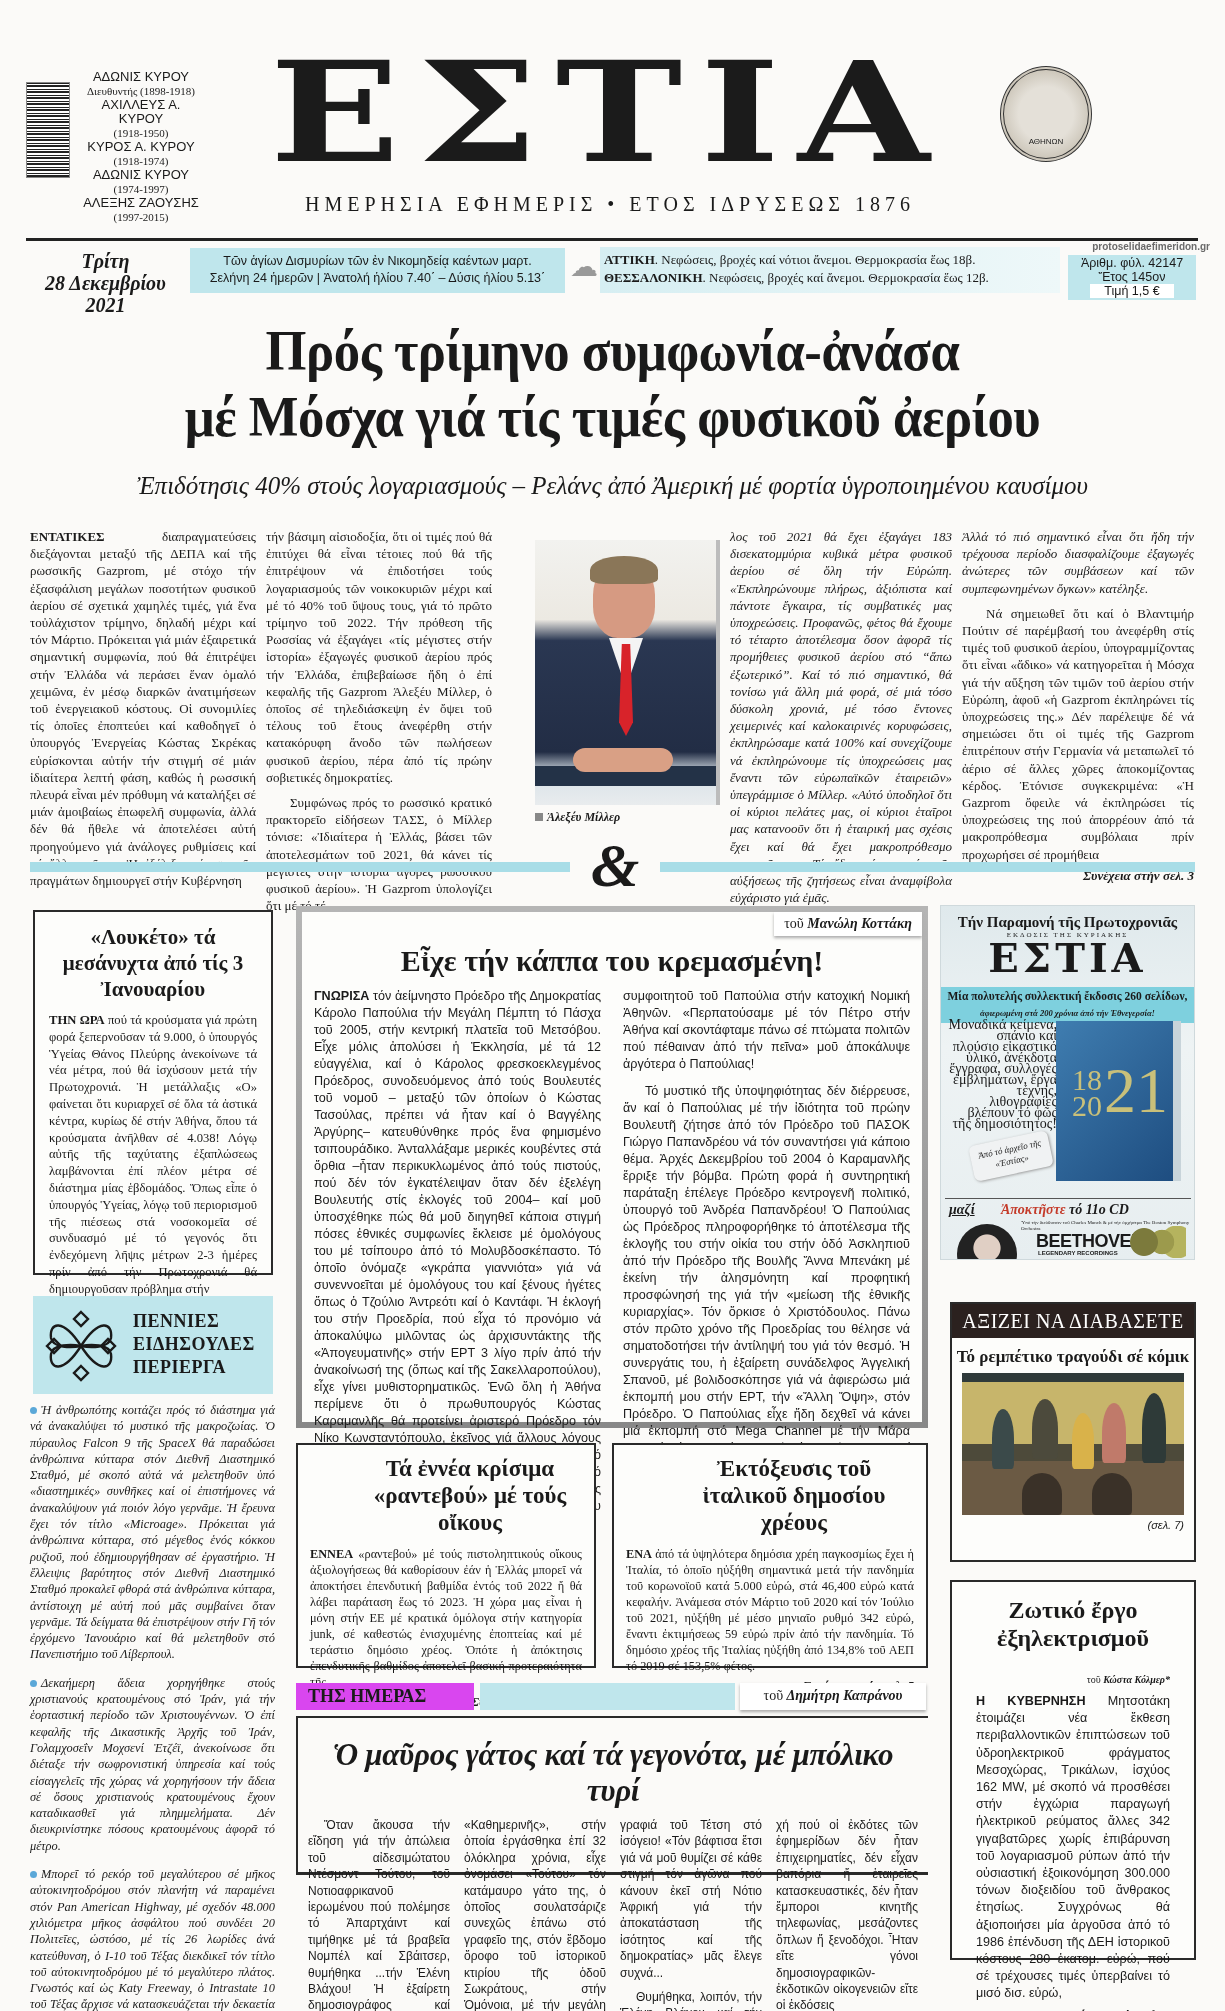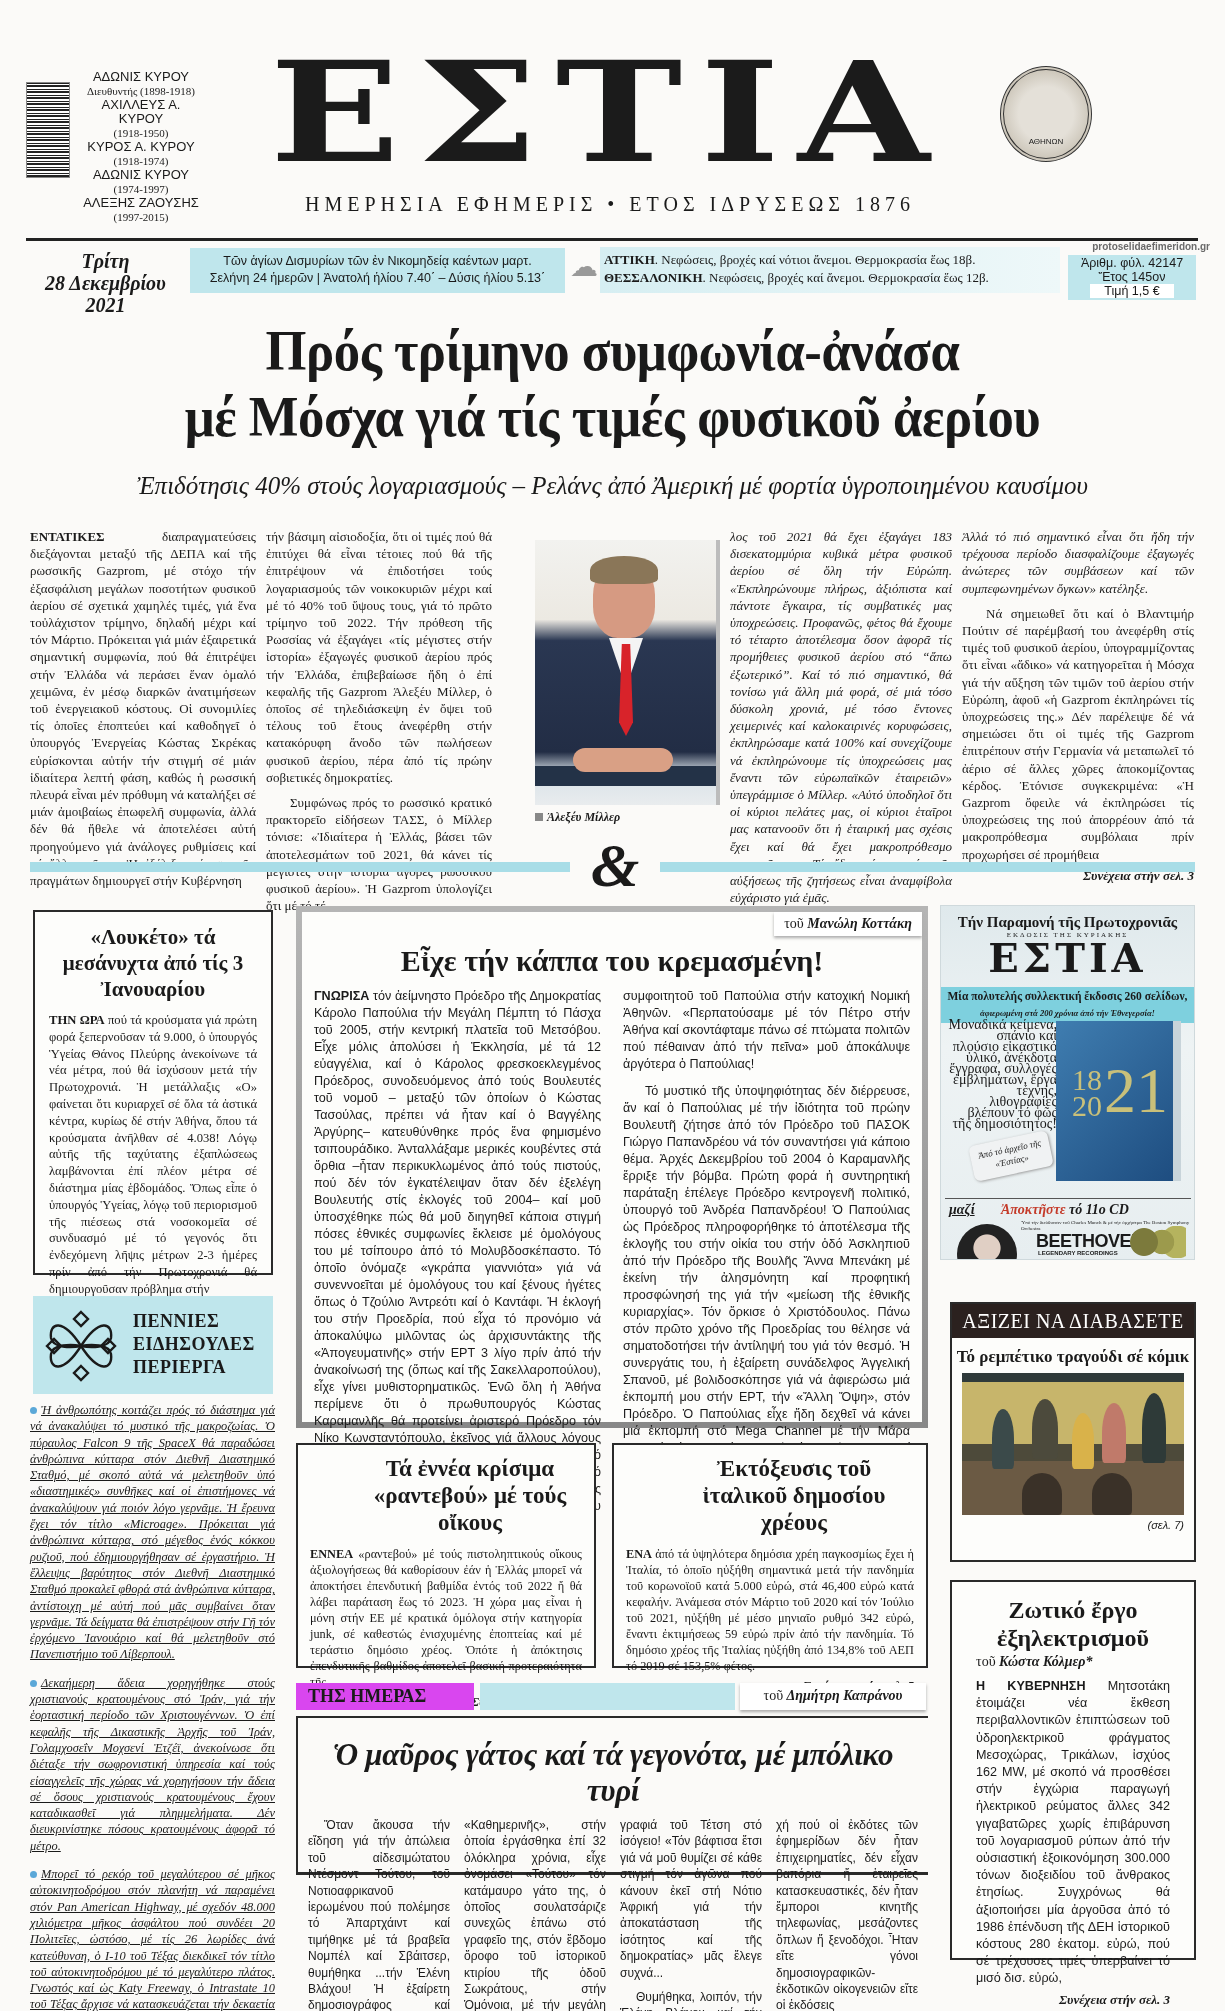--- a/index.html
+++ b/index.html
@@ -92,29 +92,29 @@
   .axizei { left: 950px; top: 1302px; width: 246px; height: 260px; }
   .axizei .hd { background: #2b211f; color: #fff; text-align: center; font-size: 20px; line-height: 34px; letter-spacing: 0.5px; }
   .axizei .box-title { font-size: 17px; line-height: 21px; margin: 8px 0 6px; }
   .axizei .comic { margin: 0 10px; height: 142px; background:
     linear-gradient(180deg, #2f3a3a 0 6%, #c7b56b 6% 50%, #4d4a3a 50% 62%, #6b5a44 62% 100%); position: relative; overflow: hidden; }
   .axizei .comic i { position: absolute; border-radius: 50% 50% 10% 10%; }
   .axizei .pg { text-align: right; font-family: "Liberation Sans", sans-serif; font-style: italic; font-size: 11px; margin: 4px 10px; }
 
   .kolmer { left: 950px; top: 1580px; width: 246px; height: 380px; padding: 14px 24px; }
   .kolmer .box-title { font-size: 24px; line-height: 28px; }
-  .kolmer .by { text-align: left; font-size: 14px; margin: 2px 0 8px; }
+  .kolmer .by { text-align: right; font-size: 10px; margin: 22px 0 8px; }
   .kolmer .by i { font-weight: bold; }
   .kolmer .txt { font-family: "Liberation Sans", sans-serif; font-size: 12.6px; line-height: 17.2px; }
 
   .pennies { left: 33px; top: 1296px; width: 240px; height: 98px; background: #bfe6ec; }
   .pennies .flower { position: absolute; left: 10px; top: 12px; width: 76px; height: 76px; }
   .pennies .lbl { position: absolute; left: 100px; top: 14px; font-weight: bold; font-size: 18px; line-height: 23px; letter-spacing: 0.5px; }
   .pen-text { left: 30px; top: 1402px; width: 245px; font-style: italic; font-size: 12.4px; line-height: 16.3px; }
-  .pen-text p { margin-bottom: 12px; text-decoration: underline; }
+  .pen-text p { margin-bottom: 12px; }
   .pen-text .dot { display: inline-block; width: 7px; height: 7px; border-radius: 50%; background: #5ba8d8; margin-right: 4px; }
 
   .nine { left: 296px; top: 1443px; width: 300px; height: 225px; padding: 10px 12px; }
   .italy { left: 612px; top: 1443px; width: 316px; height: 225px; padding: 10px 12px; }
   .nine .box-title, .italy .box-title { font-size: 23px; line-height: 27px; margin-bottom: 10px; margin-left: 48px; }
   .small { font-size: 12.3px; line-height: 16px; }
 
   .ithemeras { left: 296px; top: 1683px; width: 178px; height: 27px; background: #d946ef; font-weight: bold; font-size: 18px; padding-left: 12px; line-height: 27px; }
   .strip2 { left: 480px; top: 1683px; width: 255px; height: 27px; background: #bfe6ec; }
   .kapranos-tab { left: 740px; top: 1683px; width: 186px; height: 27px; background: #fff; font-size: 14px; line-height: 26px; text-align: center; box-shadow: 0 2px 3px #aaa; }

